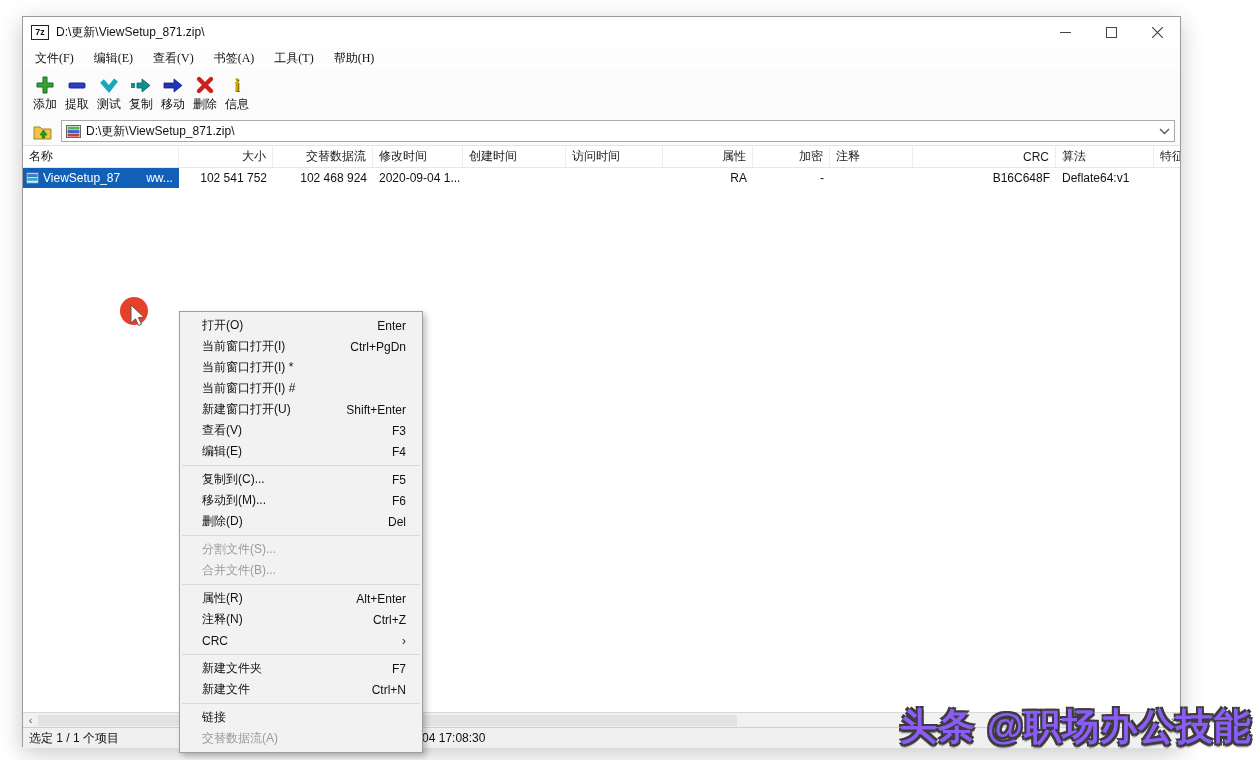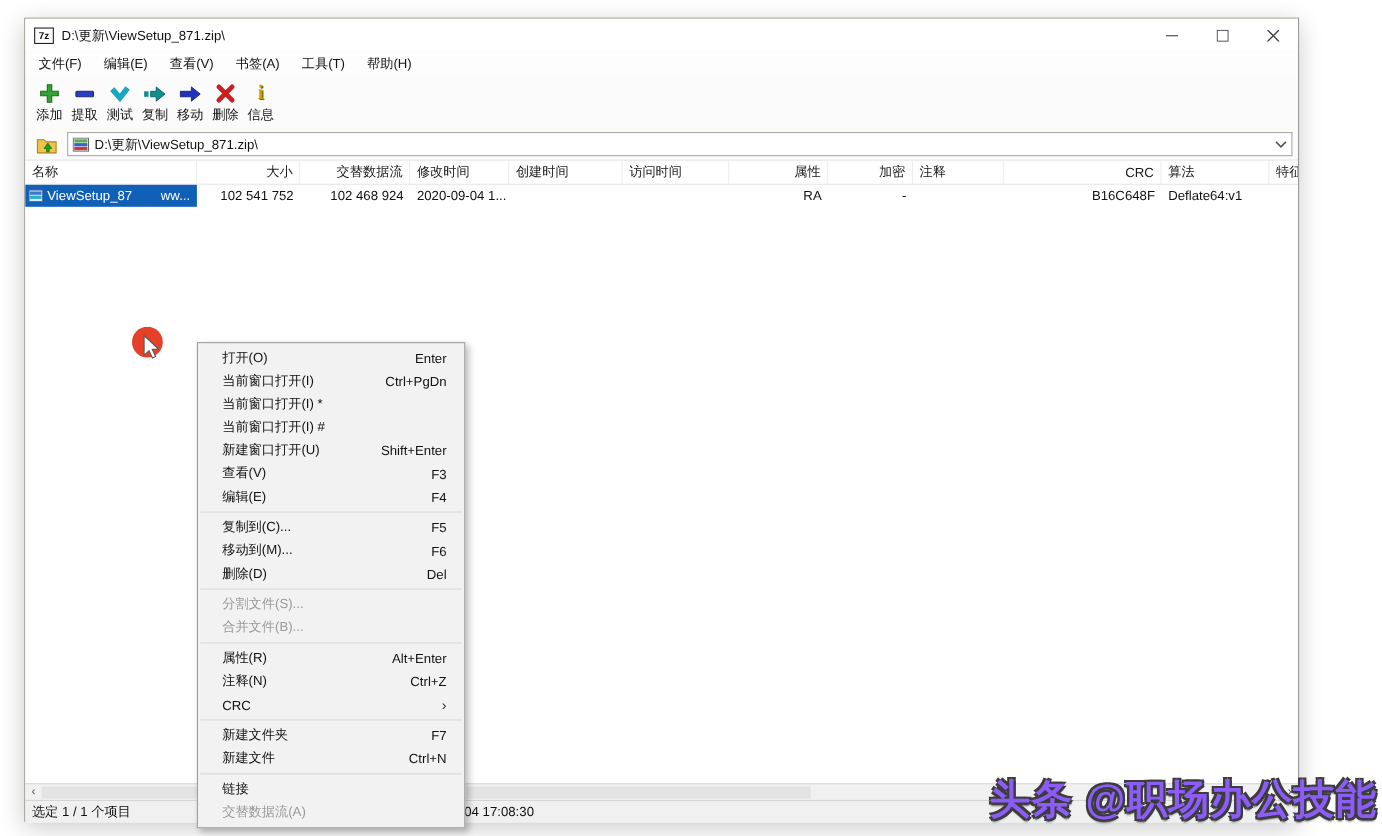--- a/index.html
+++ b/index.html
@@ -18,21 +18,21 @@
               align-items:center; justify-content:center; }
   .title-text { font-size:12px; color:#111; margin-left:7px; flex:1;
                 white-space:nowrap; overflow:hidden; }
   .win-controls { display:flex; height:30px; }
   .win-btn { width:46px; height:30px; display:flex; align-items:center;
              justify-content:center; color:#444; }
 
   
   .menubar { height:23px; display:flex; align-items:center; background:#fdfdfd;
              font-size:12px; color:#111; padding-left:2px; }
-  .menubar .menu-item { padding:3px 10px; cursor:default; }
+  .menubar .menu-item { padding:3px 10px; cursor:default;font-family:Liberation Serif, serif; }
 
   
   .toolbar { height:47px; display:flex; align-items:flex-start; padding:3px 0 0 6px;
              background:#fbfbfb; }
   .tool-btn { width:32px; display:flex; flex-direction:column; align-items:center; }
   .tool-icon { height:24px; display:flex; align-items:center; justify-content:center; }
   .tool-label { font-size:12px; color:#111; line-height:14px; white-space:nowrap; }
   .info-glyph { font-family:"Liberation Serif", serif; font-weight:bold; font-size:19px;
                 color:#c9a400; text-shadow:1px 1px 0 #7a6400; line-height:20px; }
 

